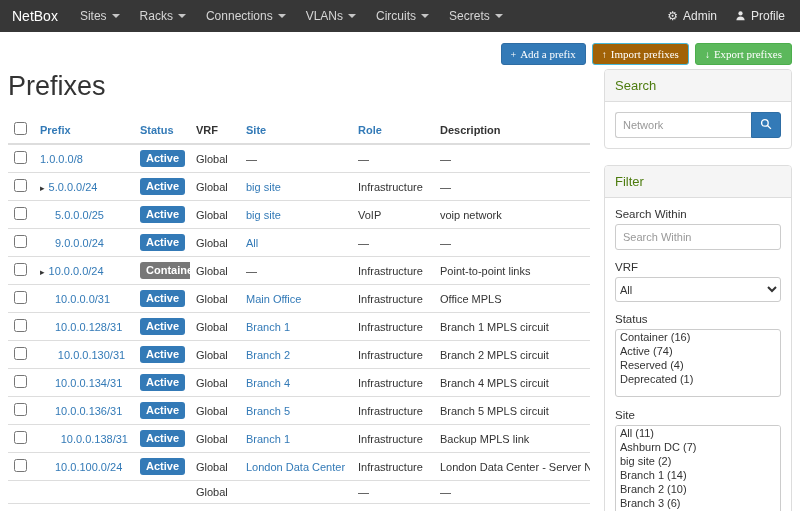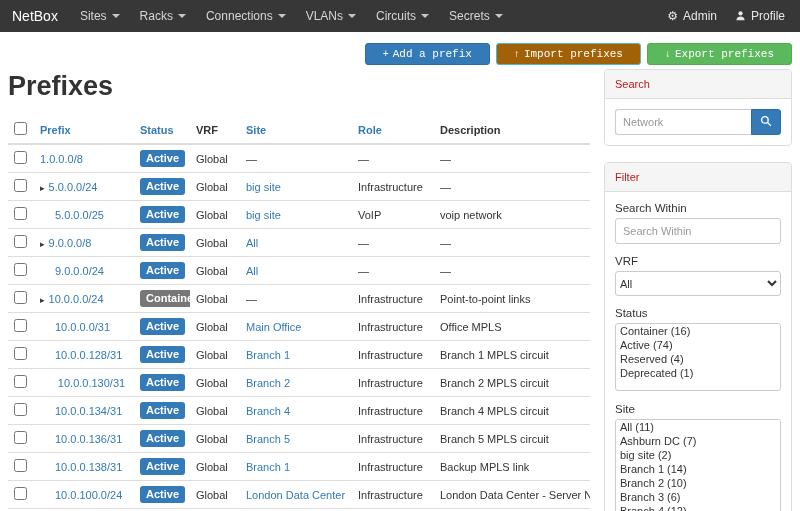--- a/index.html
+++ b/index.html
@@ -11,38 +11,38 @@
   .nav-menu{display:flex;}
   .nav-item{color:#d6d6d6;font-size:12px;display:flex;align-items:center;padding:0 10px;text-decoration:none;cursor:pointer;white-space:nowrap;}
   .nav-item.active{background:#262626;color:#fff;}
   .caret{display:inline-block;width:0;height:0;border-top:4px solid;border-left:4px solid transparent;border-right:4px solid transparent;margin-left:5px;opacity:.9;}
   .nav-right{margin-left:auto;display:flex;}
   .nav-right a{color:#e6e6e6;font-size:12px;display:flex;align-items:center;gap:5px;padding:0 9px;text-decoration:none;cursor:pointer;white-space:nowrap;}
   .nav-ico{font-size:12px;line-height:1;}
   
   .page{padding:6px 8px 0;}
   .toolbar{display:flex;justify-content:flex-end;gap:6px;margin:5px 0 4px;}
-  .btn{color:#fff;font-size:11px;padding:4px 17px;border-radius:3px;border:1px solid transparent;cursor:pointer;font-family:Liberation Mono, monospace;white-space:nowrap;}
+  .btn{color:#fff;font-size:11px;padding:4px 9px;border-radius:3px;border:1px solid transparent;cursor:pointer;font-family:Liberation Serif, serif;white-space:nowrap;}
   .btn .btn-icon{margin-right:4px;font-size:10px;}
   .columns{display:flex;align-items:flex-start;}
   .main{flex:1;min-width:0;}
-  .page-title{font-size:27px;font-weight:700;margin:2px 0 14px;color:#333;}
+  .page-title{font-size:27px;font-weight:400;margin:2px 0 14px;color:#333;}
   .sidebar{width:188px;margin-left:14px;flex-shrink:0;}
   
   .prefix-table{width:100%;border-collapse:collapse;font-size:11px;table-layout:fixed;}
   .prefix-table th{font-size:11px;text-align:left;padding:6px;border-bottom:2px solid #ddd;font-weight:bold;color:#333;}
   .prefix-table th a{color:#337ab7;text-decoration:none;cursor:pointer;}
   .prefix-table td{padding:5px 6px;border-bottom:1px solid #ddd;white-space:nowrap;overflow:hidden;vertical-align:middle;}
   .cb{width:26px;}
   .badge{display:inline-block;color:#fff;font-size:11px;font-weight:bold;padding:2px 6px 3px;border-radius:3px;}
   a.cell-link{color:#337ab7;text-decoration:none;cursor:pointer;}
   .expand-arrow{color:#333;font-size:9px;margin-right:4px;cursor:pointer;}
   
   .panel{border:1px solid #ddd;border-radius:4px;margin-bottom:16px;background:#fff;}
-  .panel-heading{background:#f5f5f5;padding:8px 10px;font-size:11px;border-bottom:1px solid #ddd;border-radius:3px 3px 0 0;color:#b91c1c;}
+  .panel-heading{background:#f5f5f5;padding:8px 10px;font-size:13px;border-bottom:1px solid #ddd;border-radius:3px 3px 0 0;color:#4d7c0f;}
   .panel-body{padding:10px;}
   .input-group{display:flex;}
   .input-group input{flex:1;min-width:0;height:26px;border:1px solid #ccc;border-radius:3px 0 0 3px;border-right:none;padding:0 7px;font-size:11px;font-family:inherit;color:#333;}
   .search-btn{width:30px;height:26px;border:1px solid #2e6da4;background:#337ab7;border-radius:0 3px 3px 0;display:flex;align-items:center;justify-content:center;cursor:pointer;}
   .filter-label{font-size:11.5px;margin:11px 0 4px;color:#333;}
   .filter-label.first{margin-top:0;}
   .text-input{width:100%;height:26px;border:1px solid #ccc;border-radius:3px;padding:0 7px;font-size:11px;font-family:inherit;color:#333;}
   input::placeholder{color:#999;}
   select.single{width:100%;height:25px;font-size:11px;border:1px solid #ccc;border-radius:3px;background:#fff;font-family:inherit;color:#333;}
   select.multi{width:100%;font-size:11px;border:1px solid #ccc;border-radius:3px;font-family:inherit;color:#333;overflow-y:scroll;}
@@ -134,29 +134,20 @@
               <td class="cb"><input type="checkbox" style=""></td>
               <td style="padding-left: 21px;"><a class="cell-link">5.0.0.0/25</a></td>
               <td><span class="badge" style="background: rgb(51, 122, 183);">Active</span></td>
               <td>Global</td>
               <td><a class="cell-link">big site</a></td>
               <td>VoIP</td>
               <td>voip network</td>
             </tr>
             <tr>
               <td class="cb"><input type="checkbox" style=""></td>
-              <td style="padding-left: 6px;"><span class="expand-arrow">▸</span><a class="cell-link">9.0.0.0/8</a></td>
-              <td><span class="badge" style="background: rgb(51, 122, 183);">Active</span></td>
-              <td>Global</td>
-              <td><a class="cell-link">All</a></td>
-              <td>—</td>
-              <td>—</td>
-            </tr>
-            <tr>
-              <td class="cb"><input type="checkbox" style=""></td>
               <td style="padding-left: 21px;"><a class="cell-link">9.0.0.0/24</a></td>
               <td><span class="badge" style="background: rgb(51, 122, 183);">Active</span></td>
               <td>Global</td>
               <td><a class="cell-link">All</a></td>
               <td>—</td>
               <td>—</td>
             </tr>
             <tr>
               <td class="cb"><input type="checkbox" style=""></td>
               <td style="padding-left: 6px;"><span class="expand-arrow">▸</span><a class="cell-link">10.0.0.0/24</a></td>
@@ -206,21 +197,21 @@
               <td class="cb"><input type="checkbox" style=""></td>
               <td style="padding-left: 21px;"><a class="cell-link">10.0.0.136/31</a></td>
               <td><span class="badge" style="background: rgb(51, 122, 183);">Active</span></td>
               <td>Global</td>
               <td><a class="cell-link">Branch 5</a></td>
               <td>Infrastructure</td>
               <td>Branch 5 MPLS circuit</td>
             </tr>
             <tr>
               <td class="cb"><input type="checkbox" style=""></td>
-              <td style="padding-left: 21px;"><a class="cell-link">10.0.0.138/31</a></td>
+              <td style="padding-left: 21px; text-align: right;"><a class="cell-link">10.0.0.138/31</a></td>
               <td><span class="badge" style="background: rgb(51, 122, 183);">Active</span></td>
               <td>Global</td>
               <td><a class="cell-link">Branch 1</a></td>
               <td>Infrastructure</td>
               <td>Backup MPLS link</td>
             </tr>
             <tr>
               <td class="cb"><input type="checkbox" style=""></td>
               <td style="padding-left: 21px;"><a class="cell-link">10.0.100.0/24</a></td>
               <td><span class="badge" style="background: rgb(51, 122, 183);">Active</span></td>

